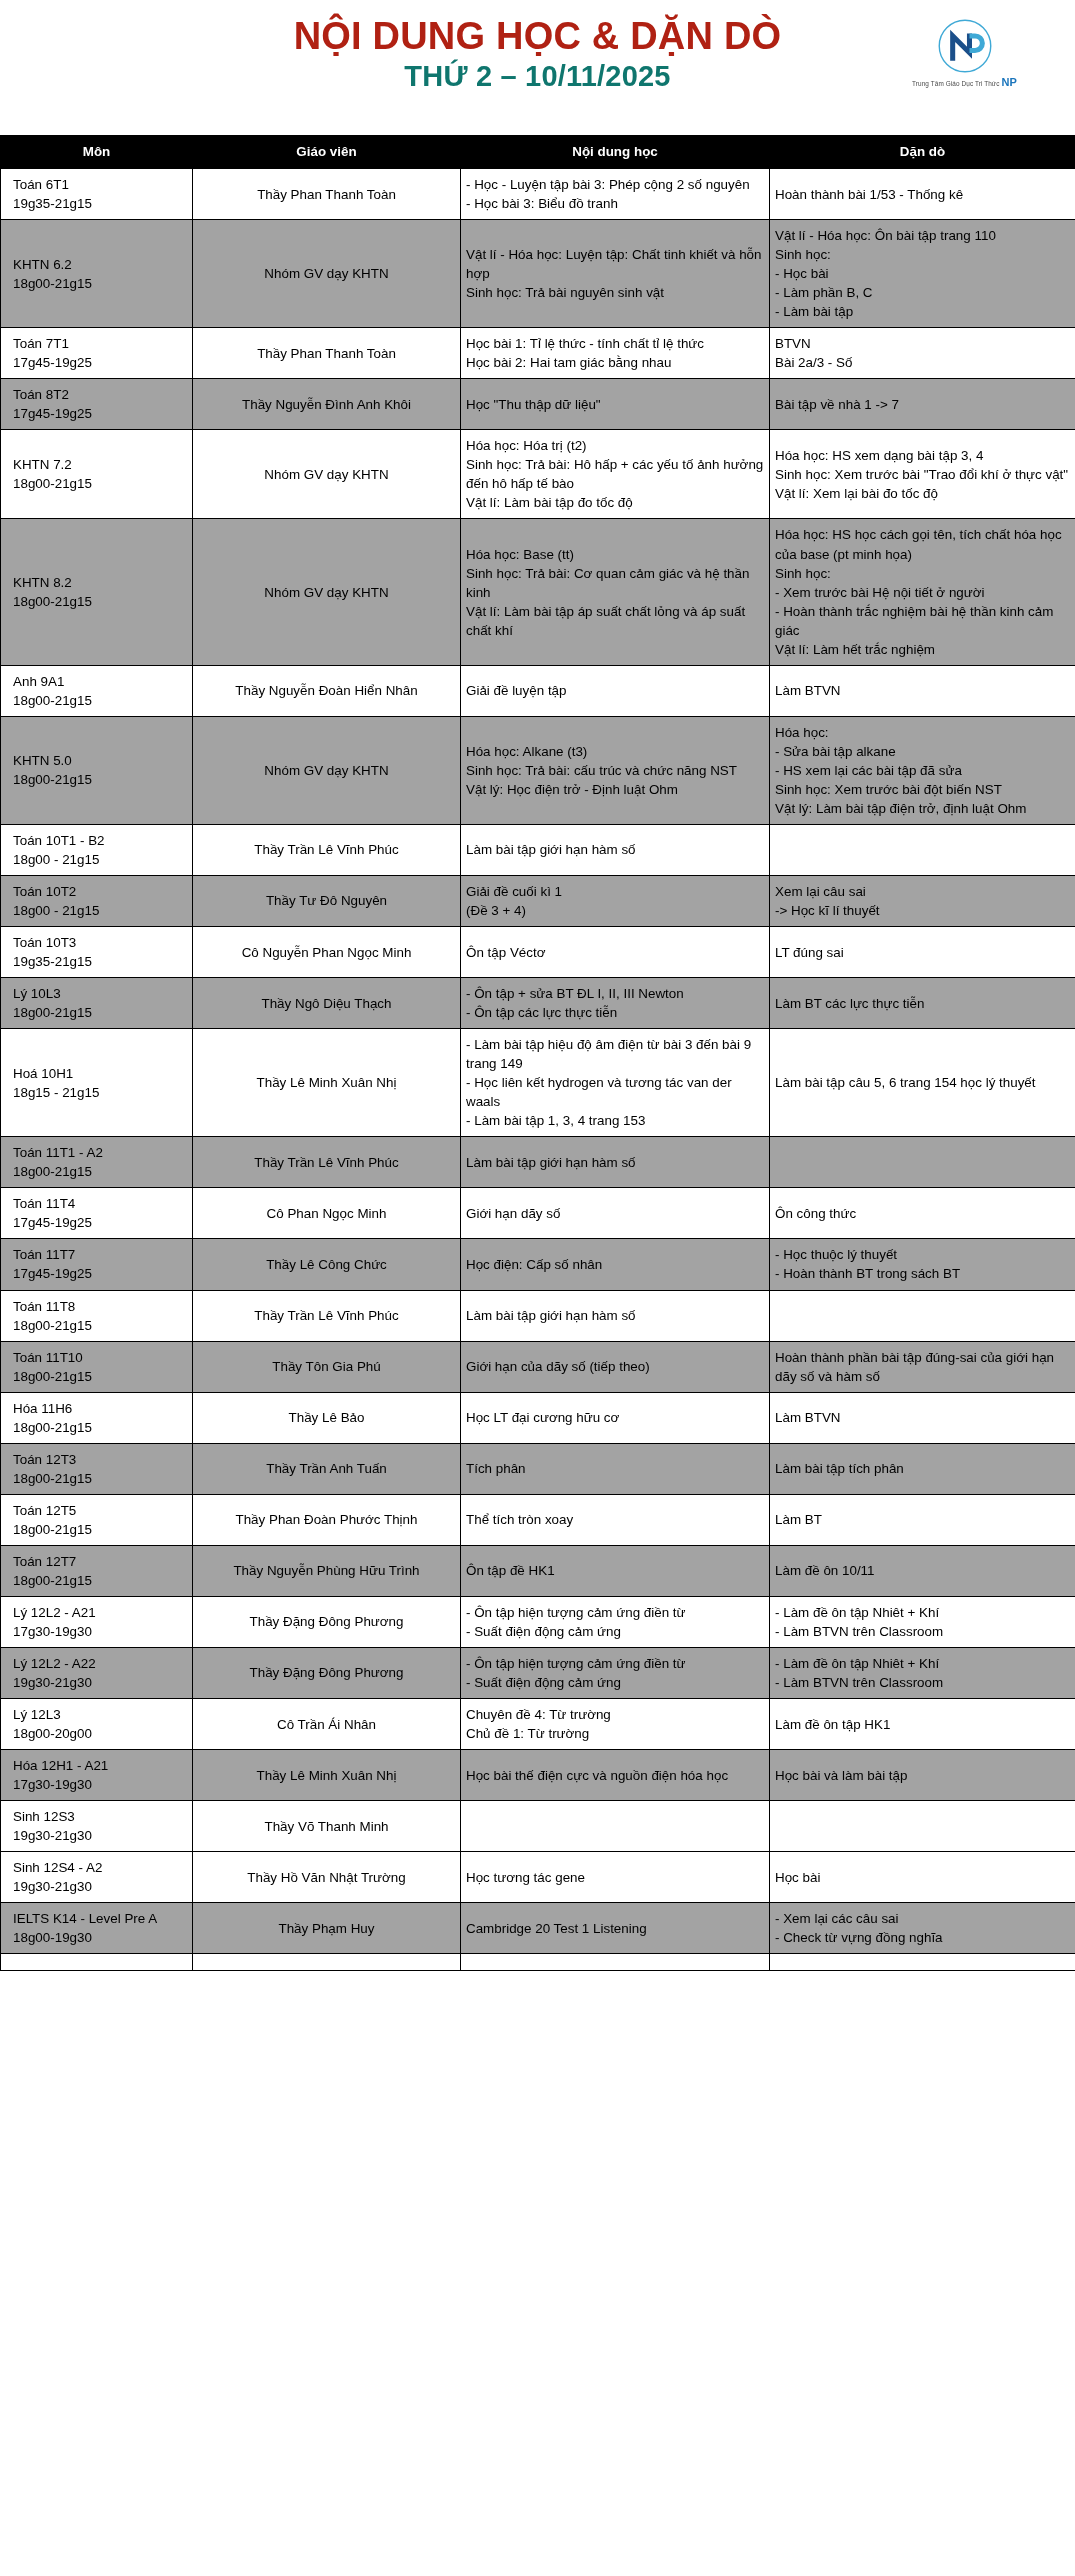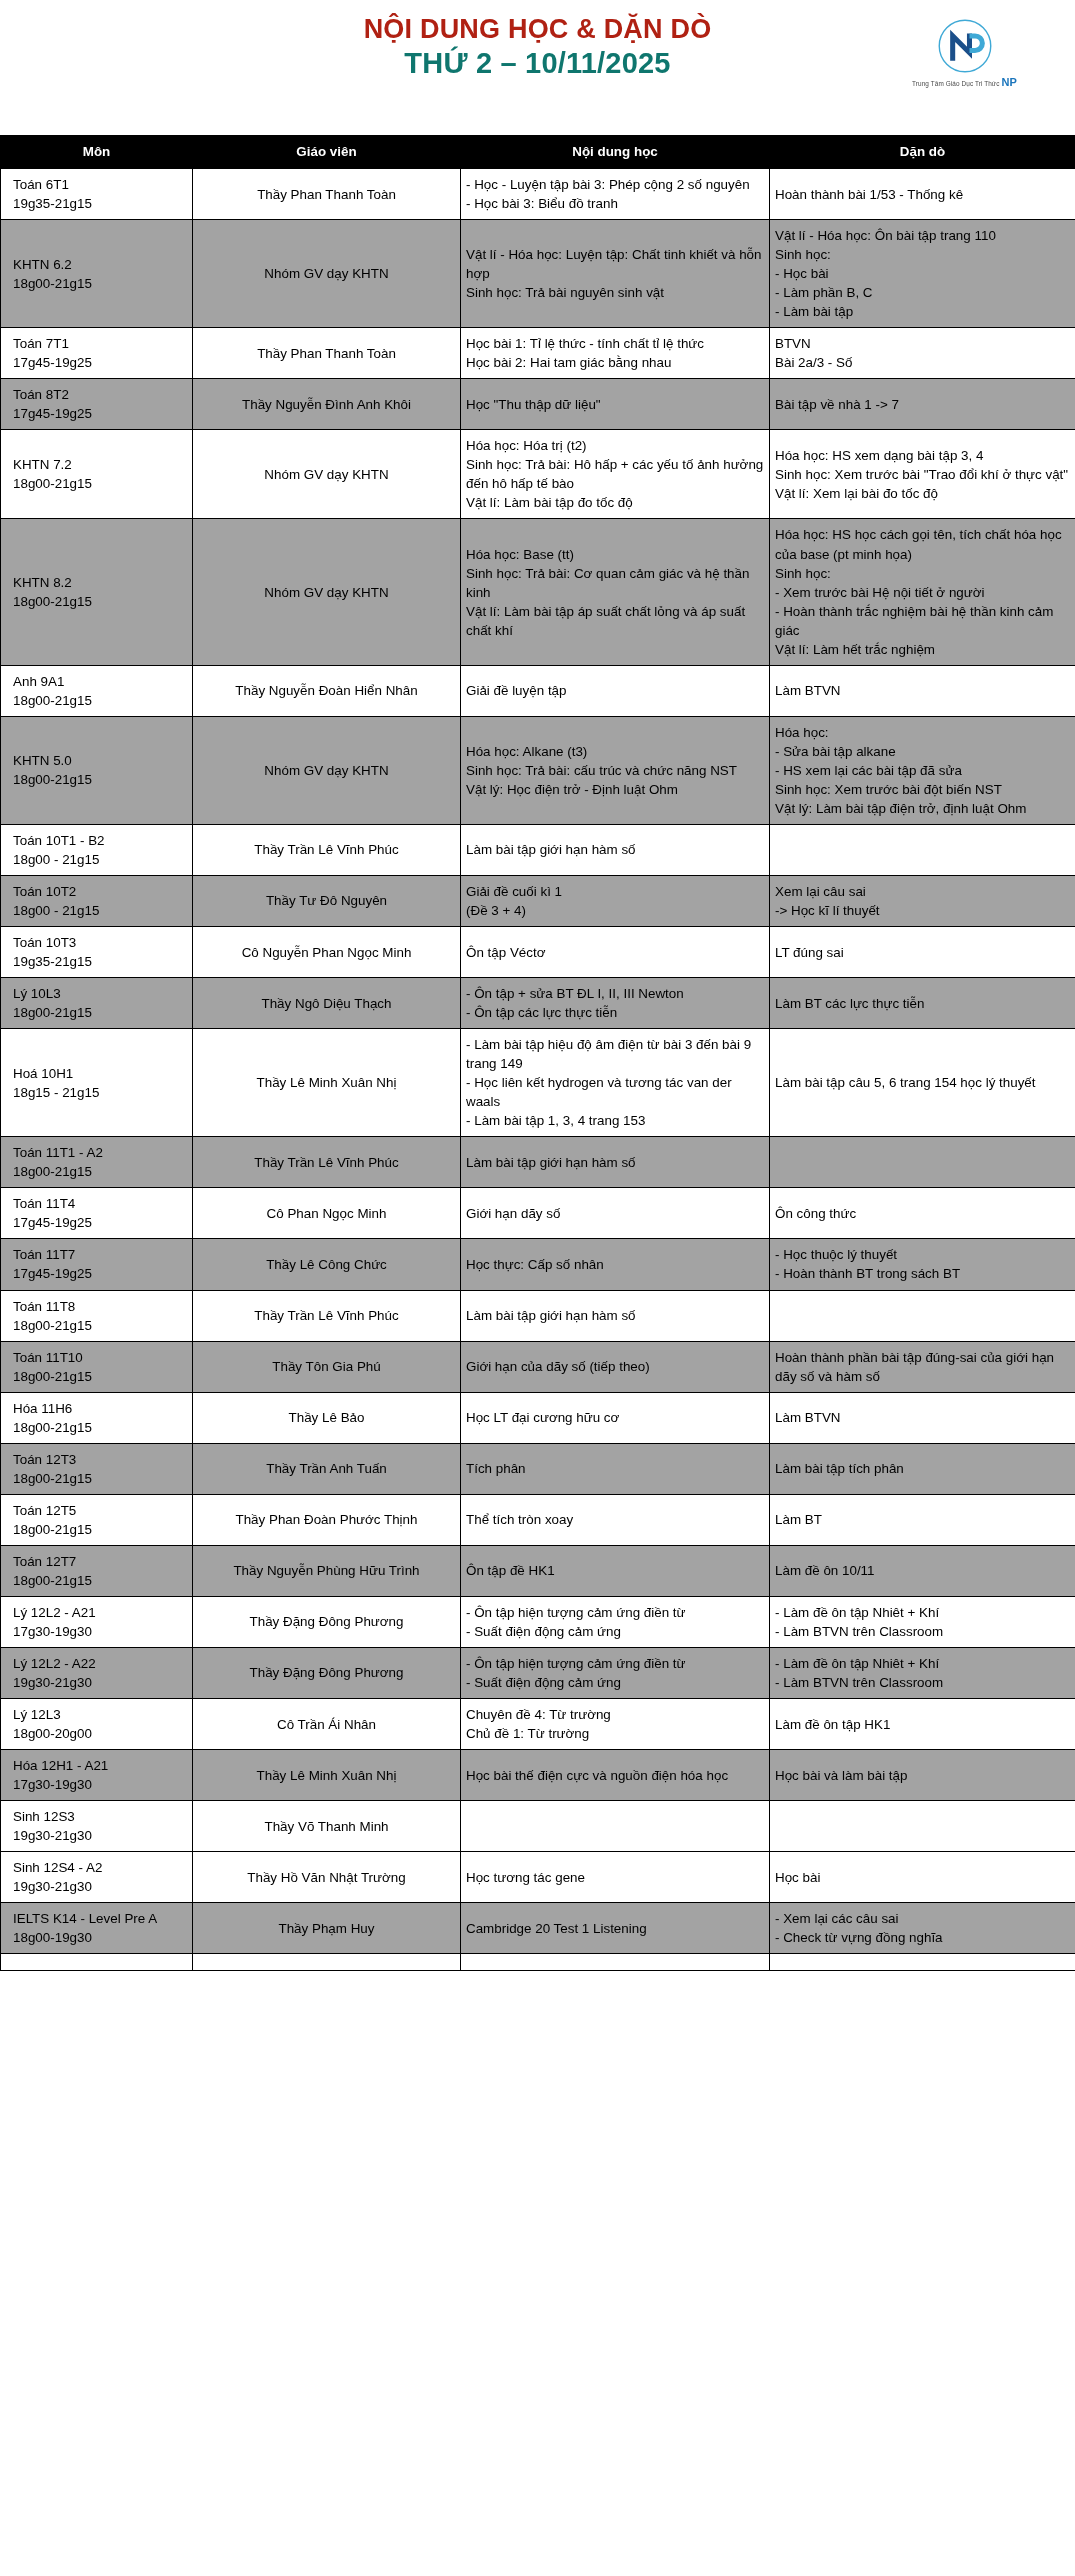--- a/index.html
+++ b/index.html
@@ -24,21 +24,21 @@
     align-items: flex-start;
     justify-content: center;
   }
   .title-block {
     padding-top: 14px;
     text-align: center;
     width: 100%;
   }
   .title-line1 {
     color: #B02113;
-    font-size: 27px;
+    font-size: 38px;
     font-weight: bold;
     letter-spacing: 0.2px;
     line-height: 1.18;
   }
   .title-line2 {
     color: #0f766e;
     font-size: 29px;
     font-weight: bold;
     letter-spacing: 0.2px;
     line-height: 1.18;
@@ -551,21 +551,21 @@
             <div>17g45-19g25</div>
           </div>
         </td>
         <td class="col-gv">
           <div class="lines">
             <div>Thầy Lê Công Chức</div>
           </div>
         </td>
         <td class="col-nd">
           <div class="lines">
-            <div>Học thực: Cấp số nhân</div>
+            <div>Học điện: Cấp số nhân</div>
           </div>
         </td>
         <td class="col-dd">
           <div class="lines">
             <div>- Học thuộc lý thuyết</div>
             <div>- Hoàn thành BT trong sách BT</div>
           </div>
         </td>
       </tr>
       <tr class="plain">

